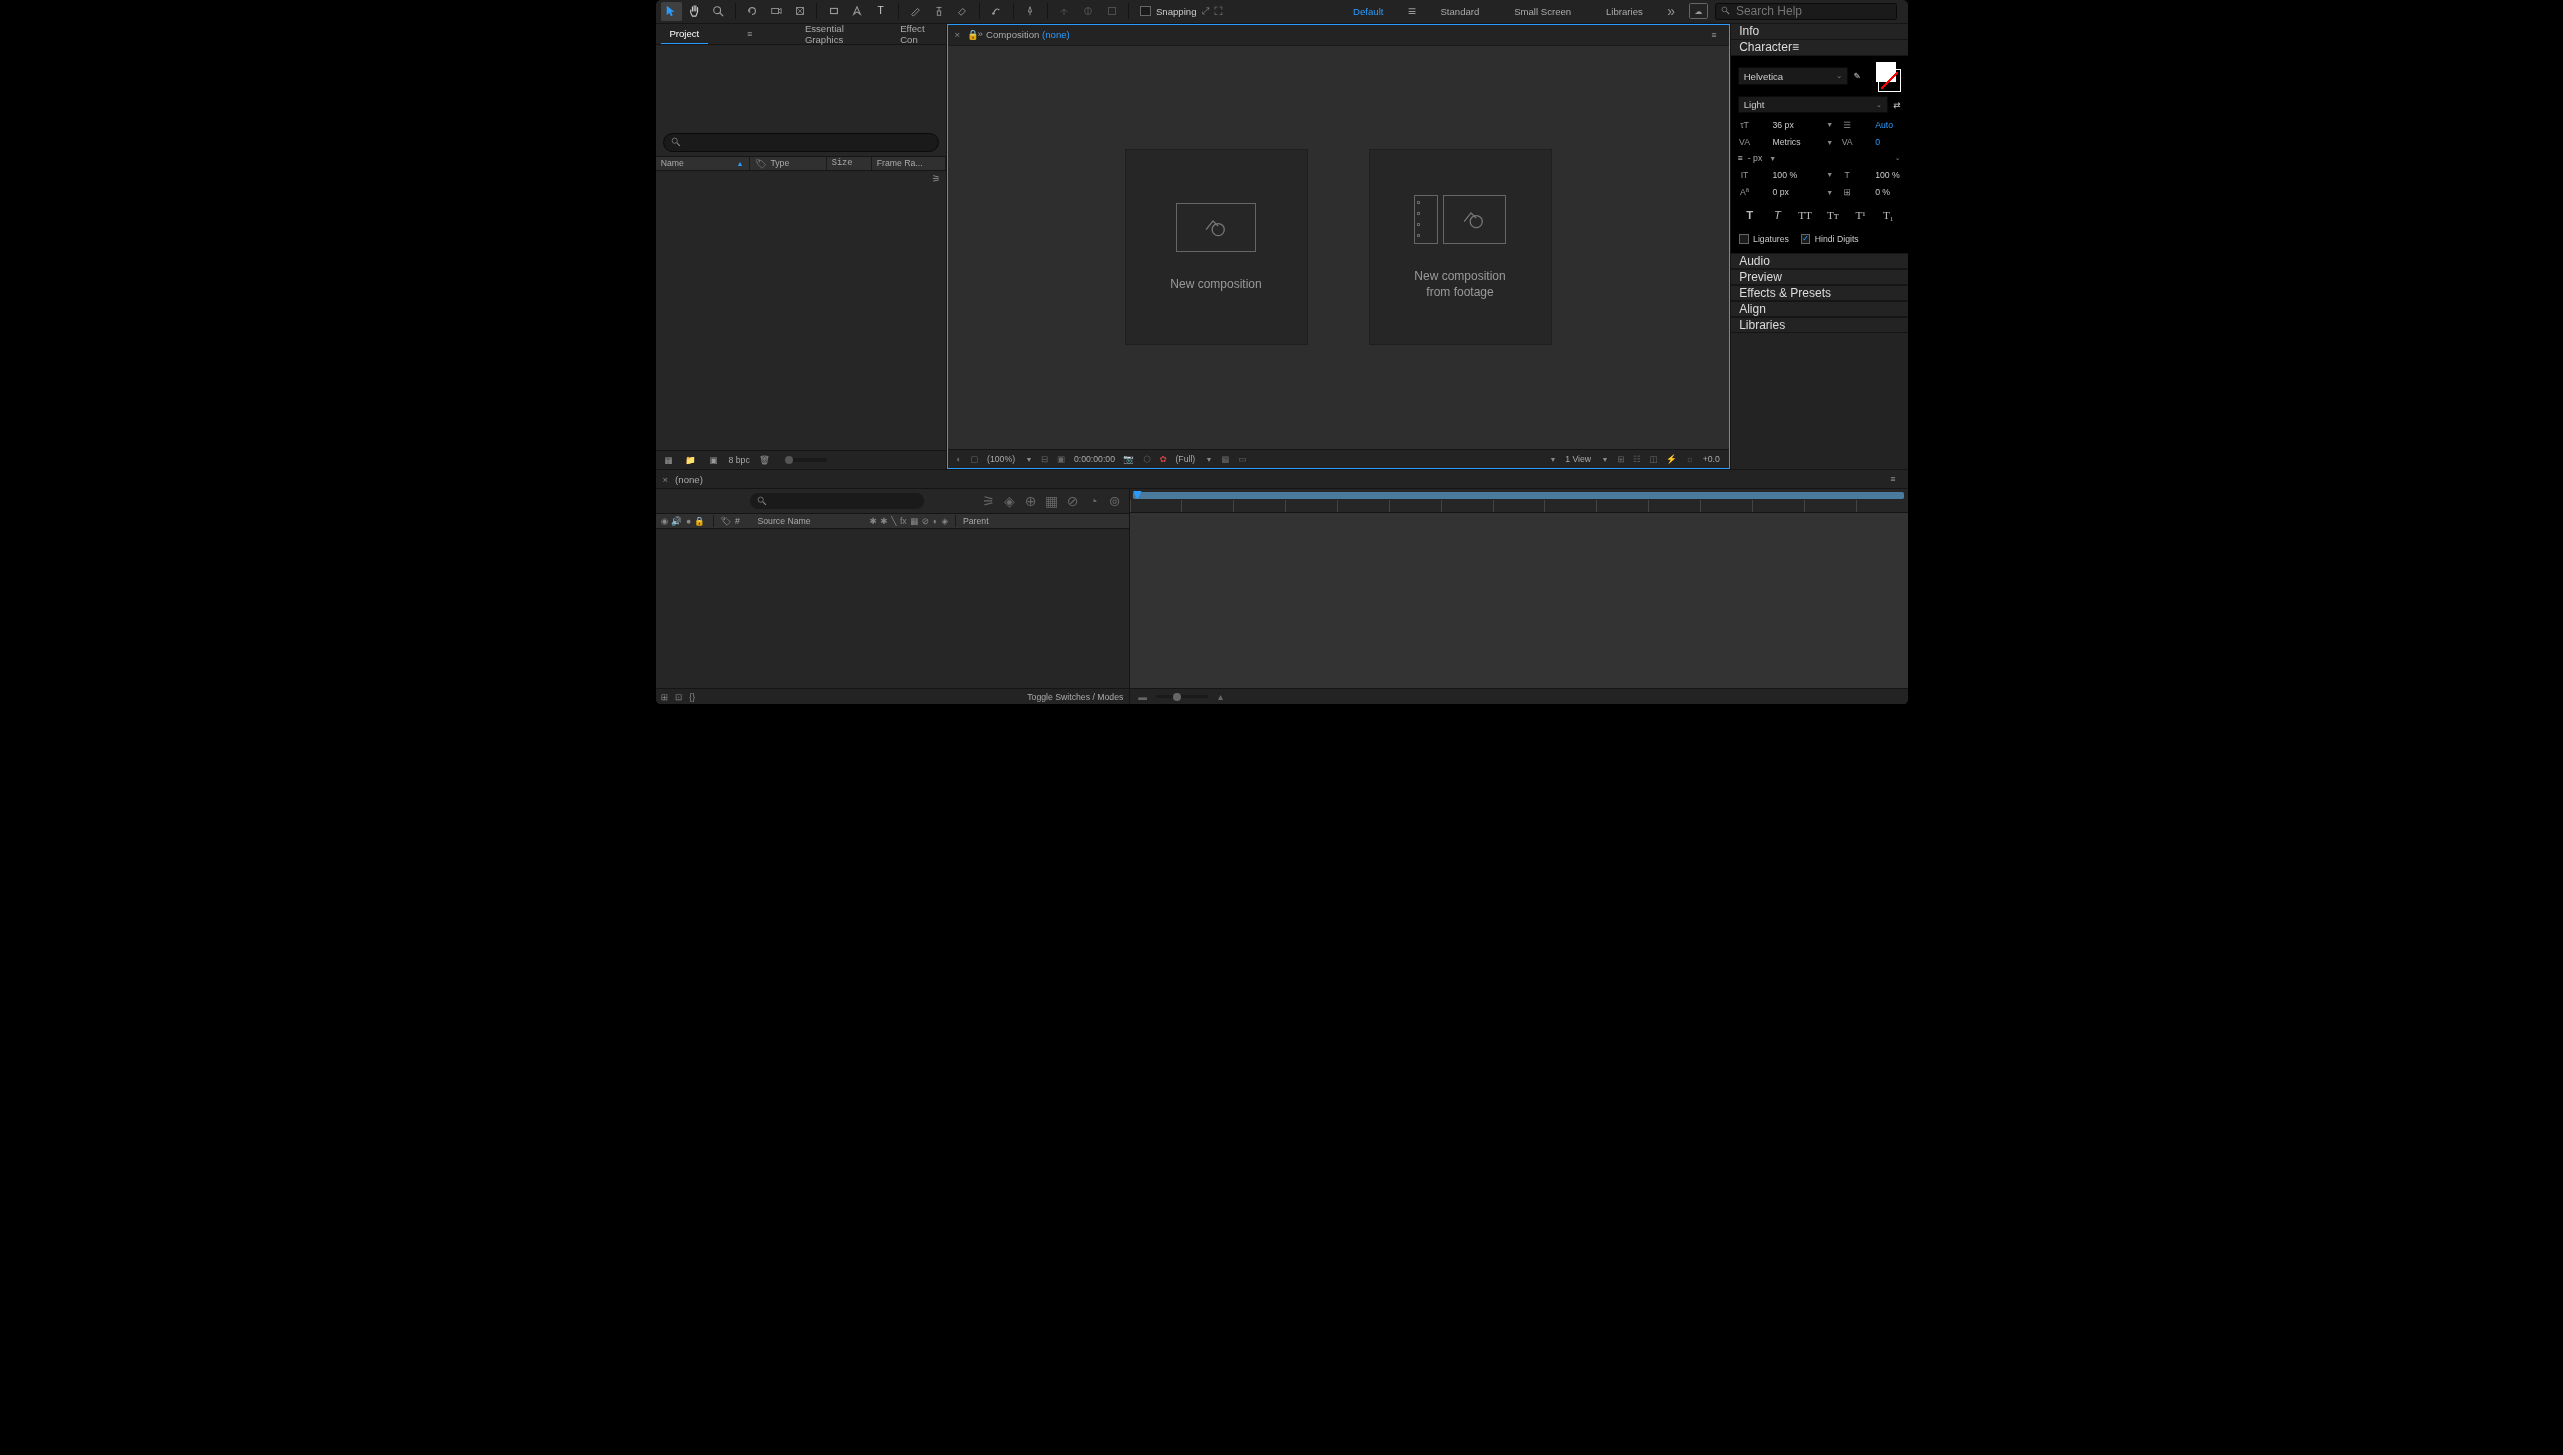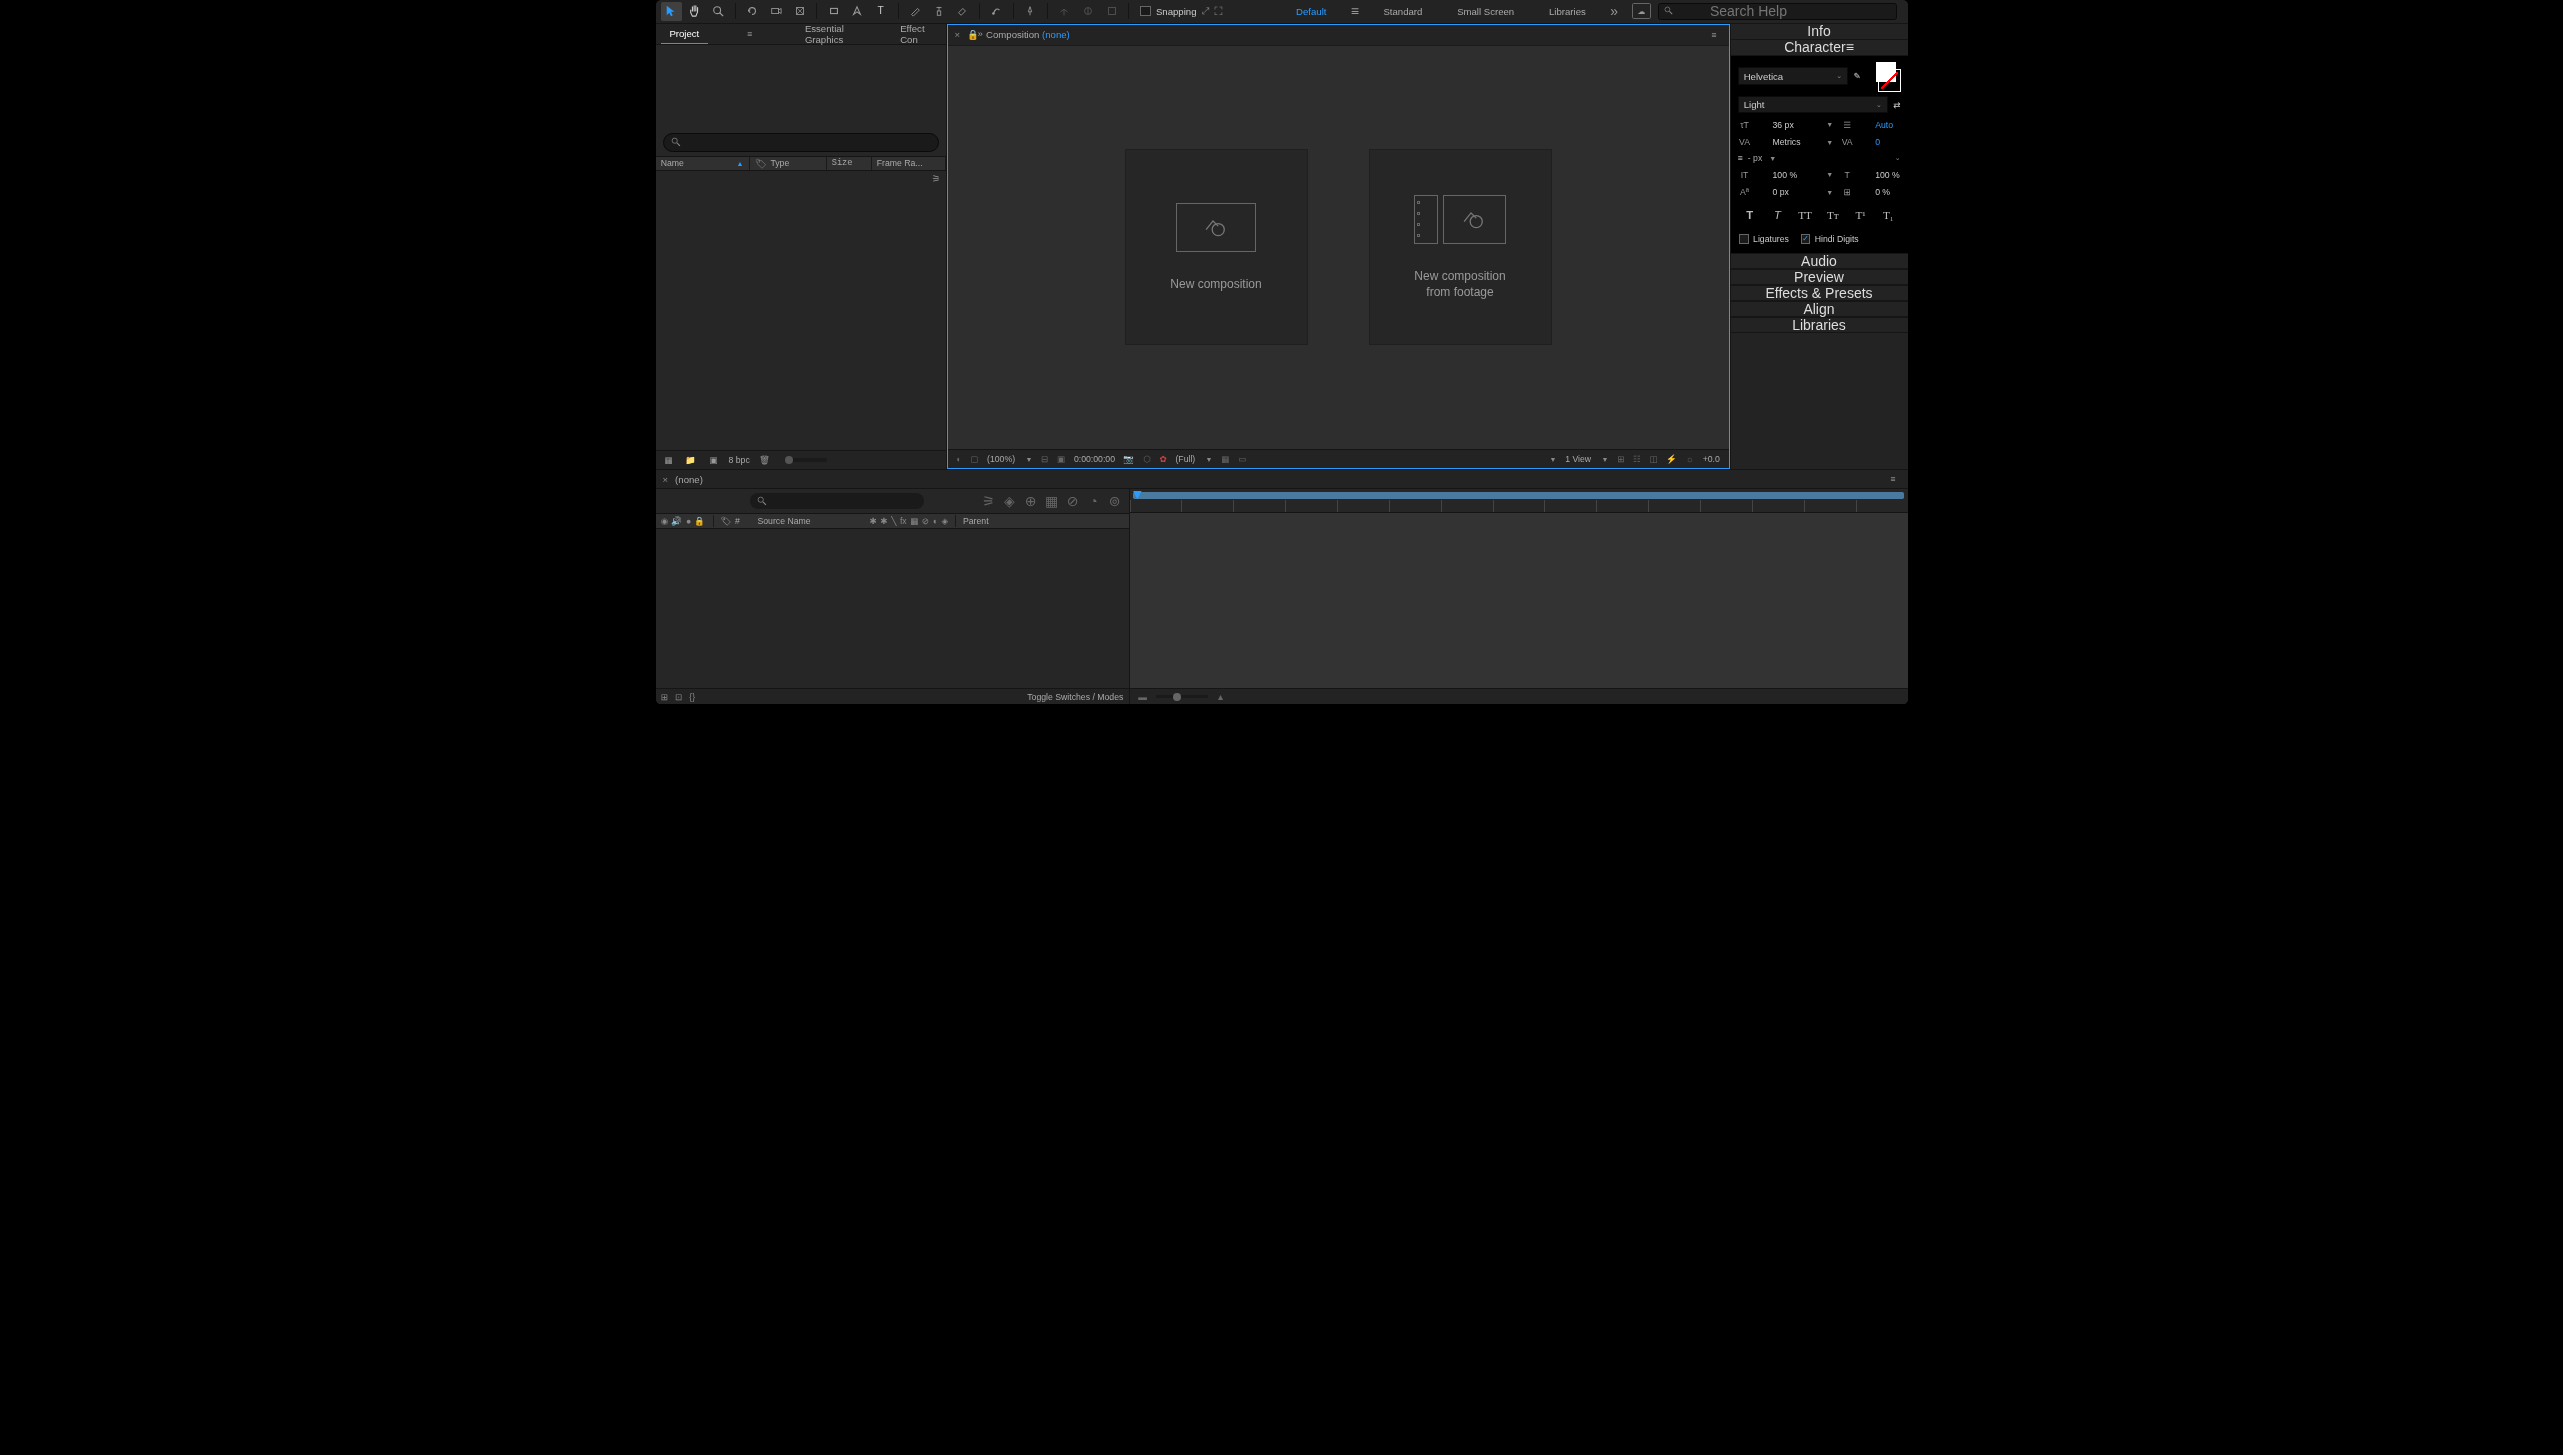--- a/index.html
+++ b/index.html
@@ -19,21 +19,21 @@
 .tool-btn.active { background:#404040; color:#2b9cff; }
 .tool-sep { width:0.9px; height:15.6px; background:#151515; margin:0 3.5px; }
 .snap-group { display:flex; align-items:center; gap:5.2px; margin-left:5.2px; color:#ccc; font-size:9.6px; }
 .checkbox { width:10.4px; height:10.4px; border:0.9px solid #666; background:#1a1a1a; }
 .workspace-tabs { margin-left:auto; display:flex; align-items:center; gap:0; }
 .ws-tab { padding:0 17.4px; height:23.5px; display:flex; align-items:center; font-size:9.6px; color:#aaa; cursor:pointer; }
 .ws-tab.active { color:#2b9cff; }
 .ws-more { color:#999; padding:0 7px; cursor:pointer; }
 .sync-icon { width:19px; height:15.6px; border:0.9px solid #666; border-radius:1.7px; margin:0 7px; display:flex; align-items:center; justify-content:center; font-size:7.8px; color:#999;}
 .search-box { flex:0 0 148px; height:17.4px; background:#1a1a1a; border:0.9px solid #0a0a0a; border-radius:2.6px; display:flex; align-items:center; padding:0 5.2px; gap:5.2px; margin-right:5.2px;}
-.search-box input { flex:1; background:transparent; border:none; color:#aaa; font-size:14px; outline:none;margin-left:31px; }
+.search-box input { flex:1; background:transparent; border:none; color:#aaa; font-size:12px; outline:none; }
 
 
 .main { flex:1; display:flex; min-height:0; }
 .left-panel { width:291px; background:#232323; border-right:0.9px solid #151515; display:flex; flex-direction:column; }
 .panel-tabs { height:21px; display:flex; align-items:center; border-bottom:0.9px solid #151515; padding-left:5.2px; position:relative;gap:39px; }
 .panel-tab { font-size:9.6px; color:#aaa; padding:0 8.7px; height:100%; display:flex; align-items:center; cursor:pointer; }
 .panel-tab.active { color:#fff; border-bottom:1.7px solid #2b9cff; }
 .panel-menu { margin-left:auto; margin-right:5.2px; color:#888; font-size:8.7px; cursor:pointer;}
 .more-chev { color:#999; font-size:9.6px; padding:0 5.2px; cursor:pointer;}
 
@@ -67,21 +67,21 @@
 .film { width:24px; height:49px; border:1.3px solid #666; display:flex; flex-direction:column; justify-content:space-around; padding:1.7px;}
 .film .h{height:3.5px; width:3.5px; border:0.9px solid #666;}
 .comp-card-label { font-size:12px; color:#9a9a9a; text-align:center; line-height:1.35;}
 .comp-footer { height:19px; background:#232323; border-top:0.9px solid #151515; display:flex; align-items:center; padding:0 8.7px; gap:8.7px; font-size:8.7px; color:#aaa;}
 .cf-sep{flex:1;}
 .zoom{color:#aaa;}
 .dd{color:#888; font-size:7px; margin-left:1.7px;}
 
 
 .right-panel { width:178px; background:#232323; border-left:0.9px solid #151515; display:flex; flex-direction:column; }
-.rp-header{ height:16px; display:flex; align-items:center; padding:0 8.7px; font-size:14px; color:#ddd; border-bottom:0.9px solid #151515; justify-content:center;}
+.rp-header{ height:16px; display:flex; align-items:center; padding:0 8.7px; font-size:12px; color:#ddd; border-bottom:0.9px solid #151515; justify-content:flex-start;}
 .rp-header.simple{border-top:0.9px solid #151515;}
 .char-body{ padding:5.2px 7px; display:flex; flex-direction:column; gap:4.3px; font-size:8.7px; color:#aaa; background:#000000;}
 .char-row{ display:flex; align-items:center; gap:5.2px;}
 .char-select{ flex:1; height:17.4px; background:#1a1a1a; border:0.9px solid #0a0a0a; color:#ccc; display:flex; align-items:center; justify-content:space-between; padding:0 5.2px; font-size:9.6px;}
 .swatch{ width:31px; height:31px; position:relative; margin-left:3.5px;}
 .swatch .fill{position:absolute; width:22.6px; height:22.6px; background:#fff; border:0.9px solid #000; top:0; left:5.2px;}
 .swatch .stroke{position:absolute; width:22.6px; height:22.6px; border:1.7px solid #fff; bottom:0; right:0; background:transparent;}
 .swatch .stroke::after{content:''; position:absolute; inset:1.7px; background:linear-gradient(135deg, transparent 45%, red 45%, red 55%, transparent 55%);}
 .char-grid{ display:grid; grid-template-columns:1fr 1fr; gap:3.5px 7px;}
 .char-field{ display:flex; align-items:center; gap:21px;}

